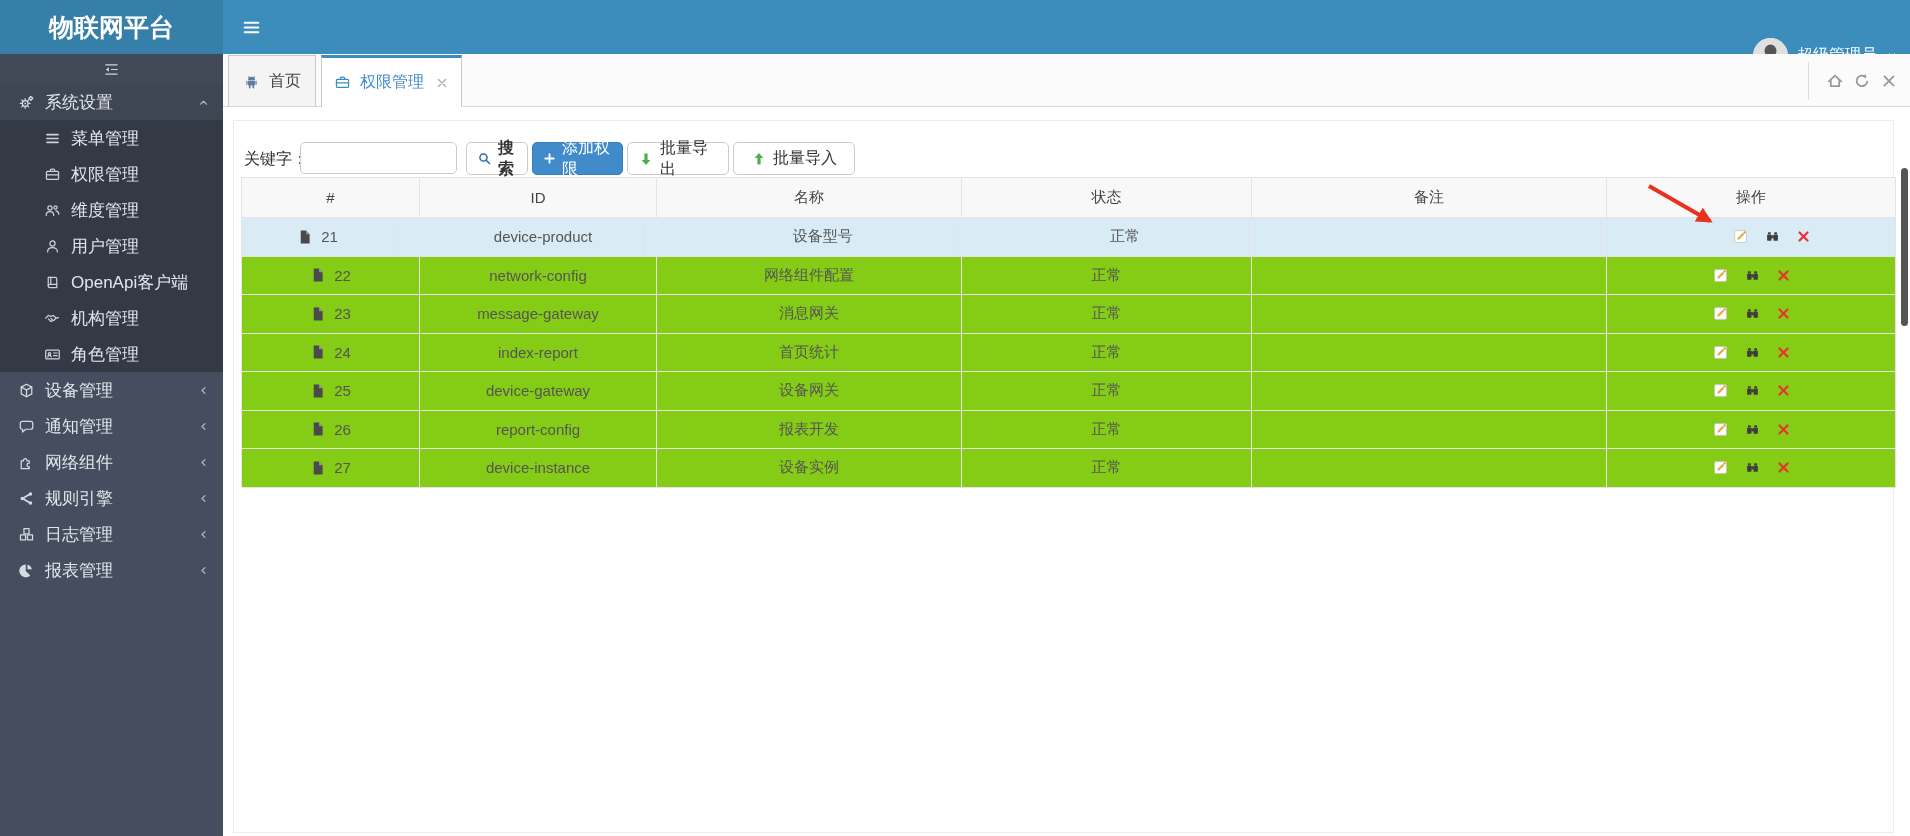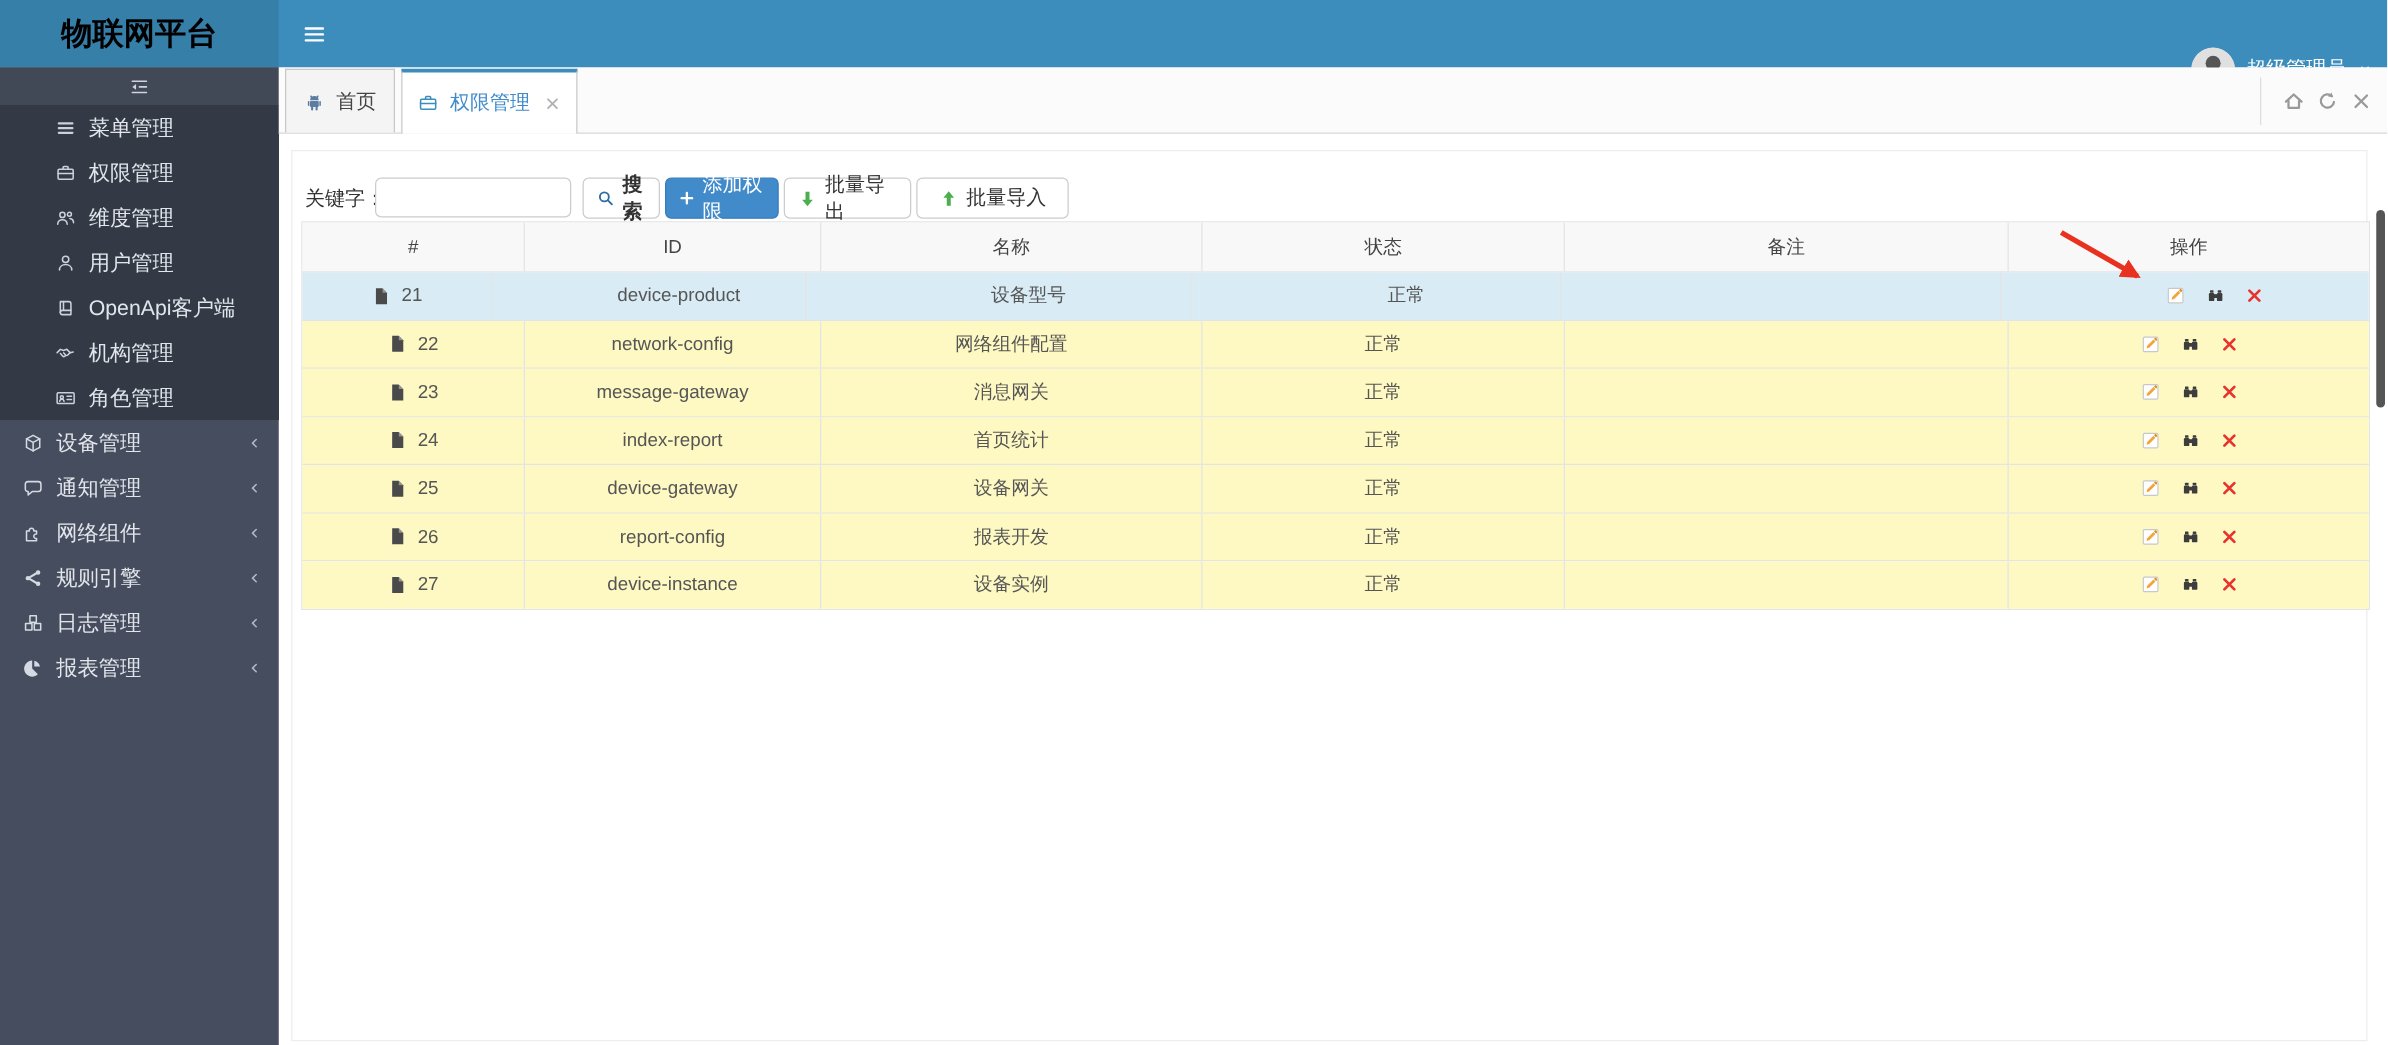--- a/index.html
+++ b/index.html
@@ -8,21 +8,21 @@
   .icon{display:inline-flex;align-items:center;justify-content:center;line-height:1;}
   .icon svg{width:1em;height:1em;display:block;}
   svg .s{fill:none;stroke:currentColor;stroke-width:1.3;stroke-linecap:round;stroke-linejoin:round;}
   svg .s2{fill:none;stroke:currentColor;stroke-width:1.8;stroke-linecap:round;stroke-linejoin:round;}
   svg .s3{fill:none;stroke:currentColor;stroke-width:2.6;stroke-linecap:round;stroke-linejoin:round;}
   svg .f{fill:currentColor;stroke:none;}
 
   
   .navbar{position:absolute;left:0;top:0;width:1910px;height:54px;background:#3c8dbc;}
   .logo{position:absolute;left:0;top:0;width:223px;height:54px;background:#367fa9;
-        color:#000000;font-size:25px;font-weight:bold;line-height:54px;text-align:center;cursor:pointer;}
+        color:#ffffff;font-size:25px;font-weight:bold;line-height:54px;text-align:center;cursor:pointer;}
   .hamburger{position:absolute;left:234px;top:0;width:34px;height:54px;display:flex;
              align-items:center;justify-content:center;color:#fff;font-size:19px;cursor:pointer;}
   .user-menu{position:absolute;right:6px;top:0;height:54px;display:flex;align-items:center;
              gap:9px;color:#fff;font-size:16px;cursor:pointer;padding:0 6px;margin-top:28px;}
   .avatar{width:35px;height:35px;border-radius:50%;overflow:hidden;background:#e3e3e3;flex:0 0 auto;}
   .avatar svg{width:35px;height:35px;display:block;}
   .caret{font-size:12px;color:#fff;}
 
   
   .sidebar{position:absolute;left:0;top:54px;width:223px;height:782px;background:#464d5e;}
@@ -69,21 +69,21 @@
   .btn-search{left:232px;width:62px;font-weight:bold;}
   .btn-search .icon{color:#2e6da4;font-size:15px;}
   .btn-add{left:298px;width:91px;background:#428bca;border-color:#357ebd;color:#fff;}
   .btn-add .icon{font-size:13px;}
   .btn-export{left:393px;width:102px;}
   .btn-import{left:499px;width:122px;}
   .green-ic{color:#4cae4c;font-size:16px;}
 
   
   .tbl{position:absolute;left:7px;top:56px;width:1653px;border:1px solid #e4e4e4;box-sizing:content-box;}
-  .trow{display:flex;height:37.5px;background:#fef9c3;}
+  .trow{display:flex;height:37.5px;background:#84cc16;}
   .trow.thead{height:39px;background:#f8f8f8;}
   .trow.highlight{background:#d9ecf6;gap:48px;}
   .tcell{display:flex;align-items:center;justify-content:center;border-right:1px solid #e4e4e4;
          box-sizing:border-box;font-size:15px;color:#555;overflow:hidden;}
   .tcell:last-child{border-right:none;}
   .trow{border-bottom:1px solid #e4e4e4;}
   .trow:last-child{border-bottom:none;}
   .thead .tcell{color:#444;}
   .file-ic{color:#4a4a4a;font-size:16px;margin-right:8px;}
   .ops{display:flex;align-items:center;gap:15px;}
@@ -130,20 +130,37 @@
   <nav class="sidebar">
     <div class="collapse-strip">
       <span class="icon">
           <svg viewBox="0 0 18 18">
             <path d="M3 4.2h12M9 9h6M3 13.8h12" class="s"></path>
             <path d="M6.2 6.6v4.8L3 9z" class="f"></path>
           </svg>
         </span>
     </div>
     <ul class="menu" id="menu">
+        <li class="menu-item expanded">
+          <span class="icon mi-icon">
+            <svg viewBox="0 0 18 18">
+              <circle cx="7.6" cy="10" r="3" class="s"></circle>
+              <circle cx="7.6" cy="10" r="0.9" class="f"></circle>
+              <path d="M7.6 6.3V4.9M7.6 15.1v-1.4M3.9 10H2.5M12.7 10h-1.4M5 7.4L4 6.4M10.2 7.4l1-1M5 12.6l-1 1M10.2 12.6l1 1" class="s"></path>
+              <circle cx="13.6" cy="4.6" r="1.6" class="s"></circle>
+              <path d="M13.6 2.4v.8M13.6 6v.8M11.4 4.6h.8M15 4.6h.8" class="s"></path>
+            </svg>
+          </span>
+          <span class="mi-label">系统设置</span>
+          <span class="icon mi-chev">
+            <svg viewBox="0 0 18 18">
+              <path d="M5 11.2l4-4 4 4" class="s2"></path>
+            </svg>
+          </span>
+        </li>
         <ul class="submenu">
           <li class="menu-item">
             <span class="icon mi-icon">
               <svg viewBox="0 0 18 18">
                 <path d="M3.2 5h11.6M3.2 9h11.6M3.2 13h11.6" class="s2"></path>
               </svg>
             </span>
             <span class="mi-label">菜单管理</span>
           </li>
           <li class="menu-item">

